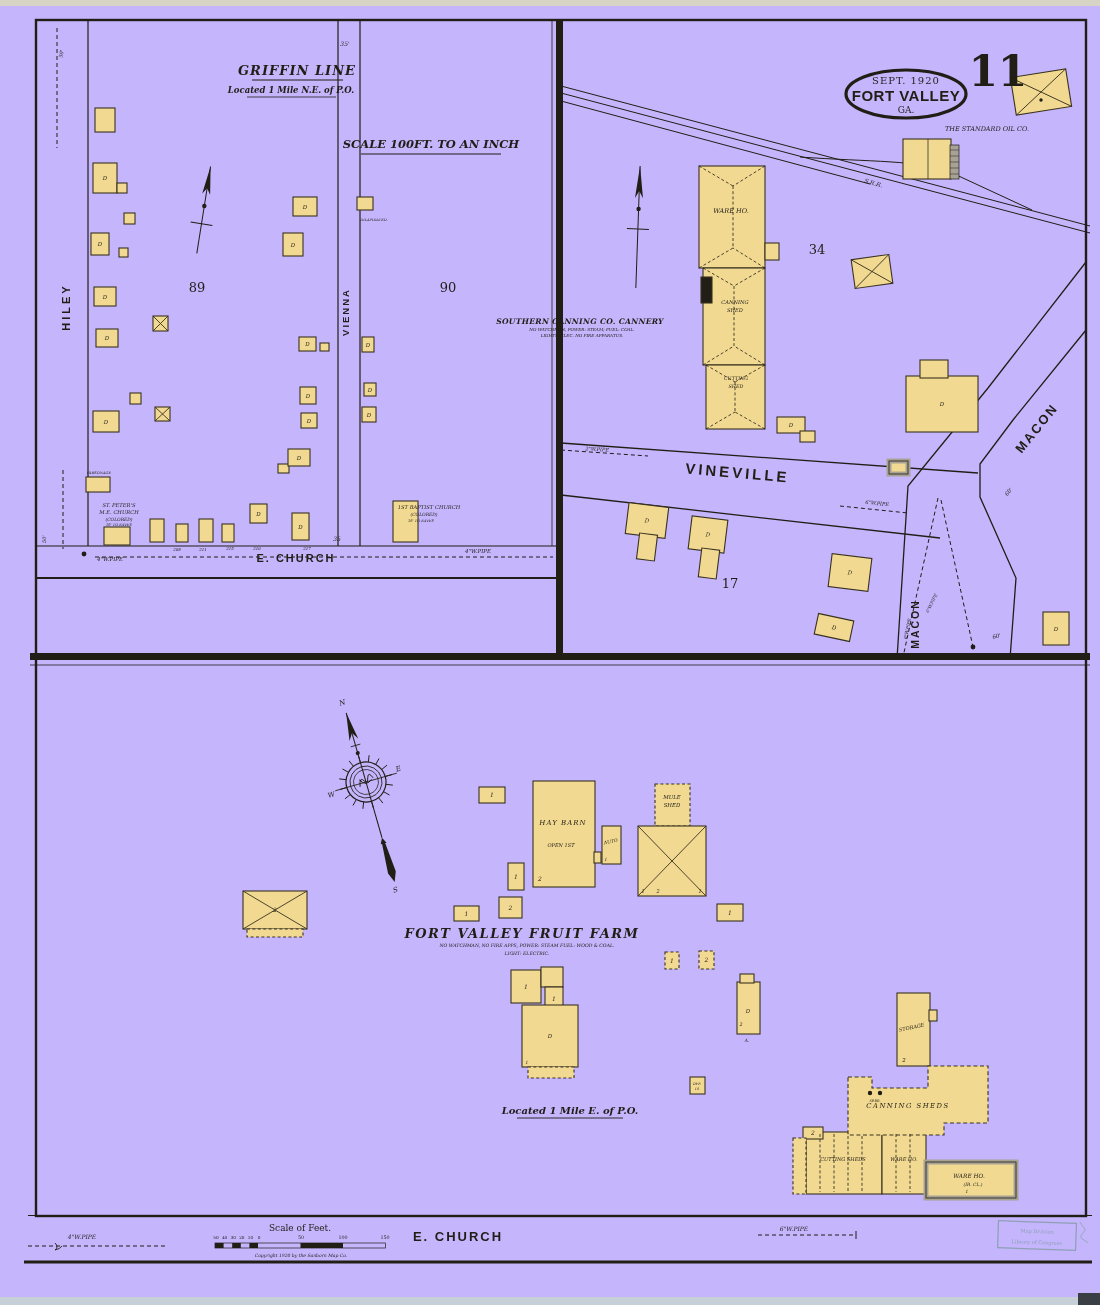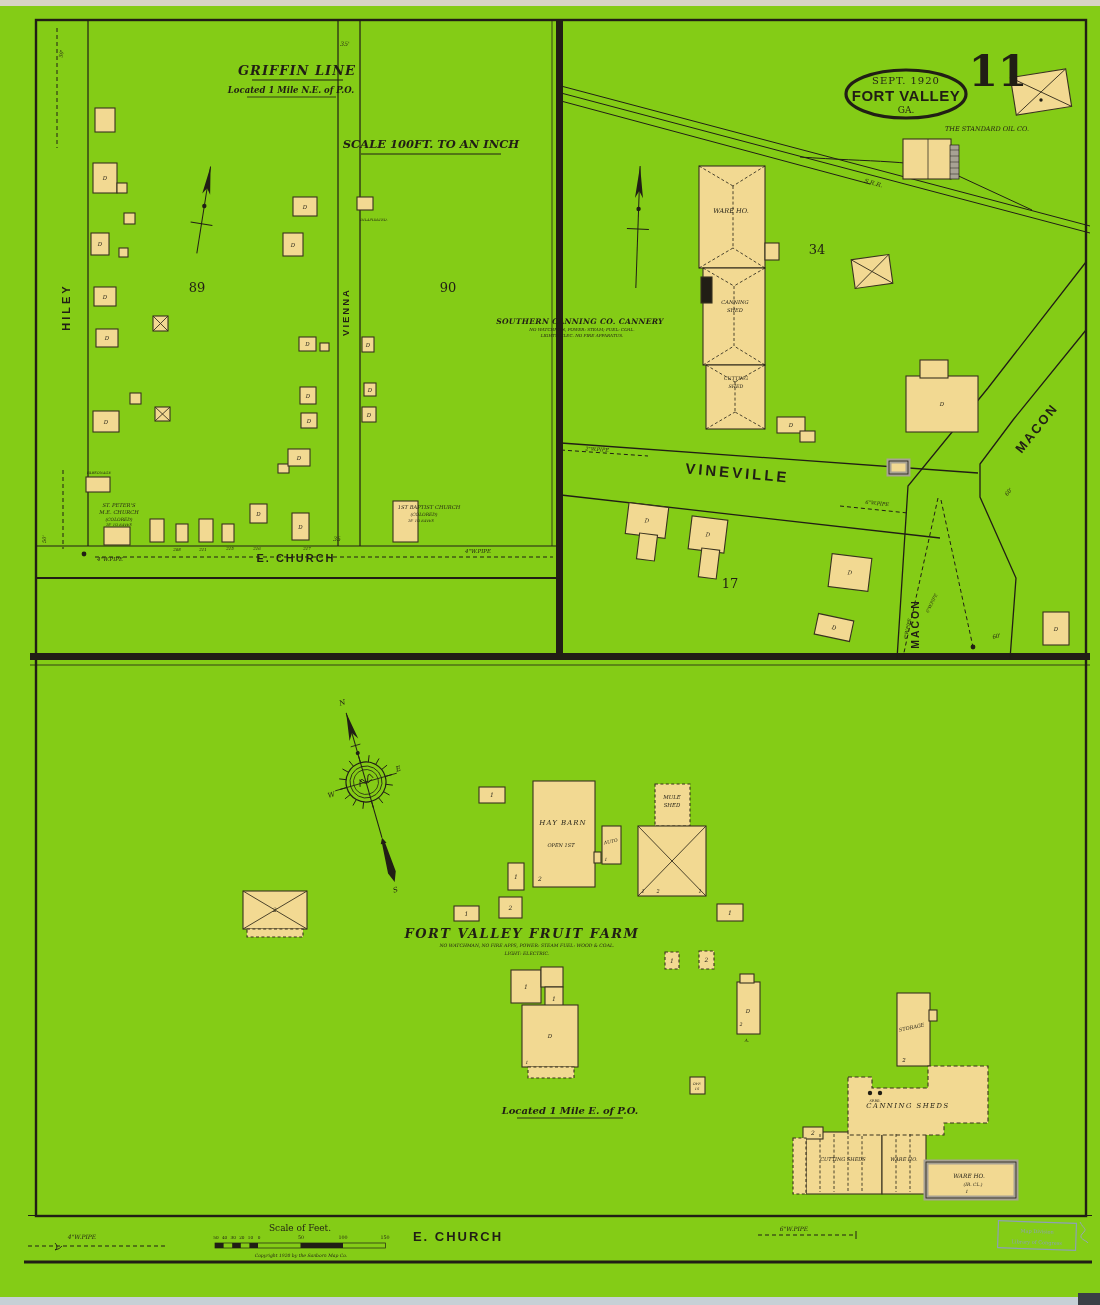--- a/index.html
+++ b/index.html
@@ -1,16 +1,16 @@
 <!DOCTYPE html>
 <html><head>
 <meta charset="utf-8">
 <style>
   html,body{margin:0;padding:0;background:#d7d4c6;}
-  .sheet{position:relative;width:1100px;height:1305px;background:#84cc16;overflow:hidden;
+  .sheet{position:relative;width:1100px;height:1305px;background:#c4b5fd;overflow:hidden;
          font-family:"Liberation Sans",sans-serif;}
   svg{position:absolute;left:0;top:0;}
   svg text{fill:#211e15;text-anchor:middle;}
   .ann-i{font-family:"DejaVu Serif",serif;font-style:italic;}
   .serif{font-family:"DejaVu Serif",serif;}
   .bi{font-family:"DejaVu Serif",serif;font-weight:700;font-style:italic;}
   .street{font-family:"Liberation Sans",sans-serif;font-weight:700;}
   .pipe{stroke:#211e15;stroke-width:1;stroke-dasharray:4 3;fill:none;}
   .ink{stroke:#211e15;fill:none;}
   .hip{stroke:#211e15;stroke-width:.8;stroke-dasharray:3 2.2;fill:none;}

